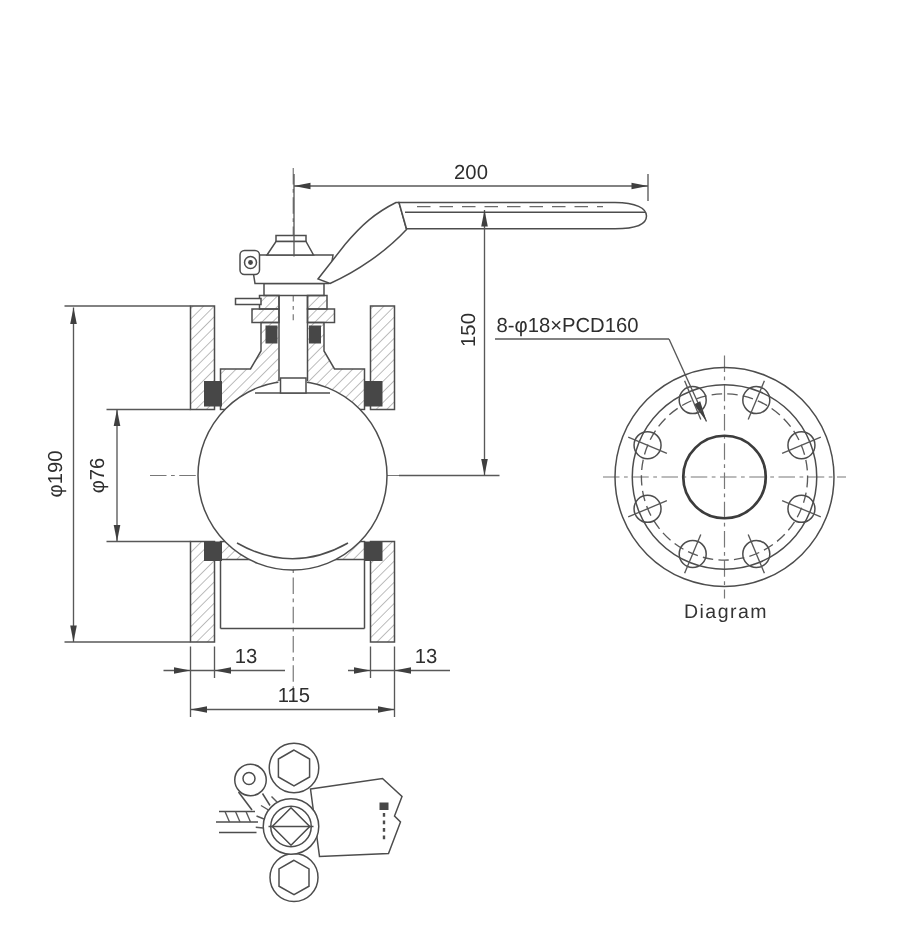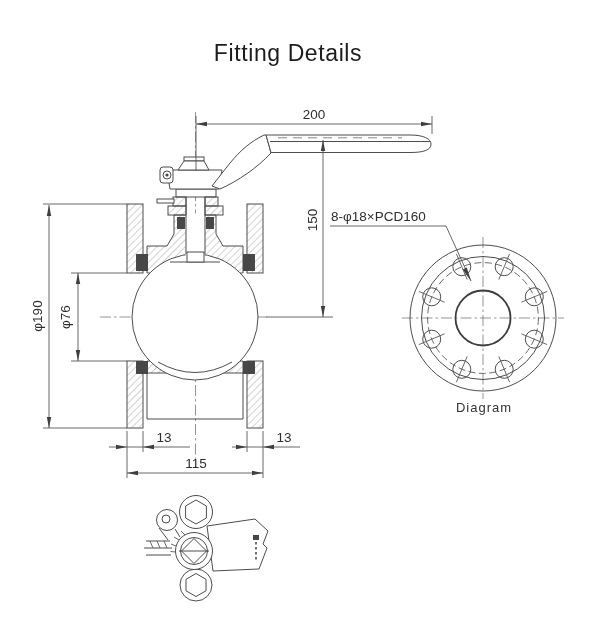--- a/index.html
+++ b/index.html
@@ -21,21 +21,20 @@
   .dash{fill:none;stroke:#5a5a5a;stroke-width:.9;stroke-dasharray:7 3.5;}
   .bold{fill:none;stroke:#3c3c3c;stroke-width:1.8;}
   text.dimtext{font:13.5px "Liberation Sans",sans-serif;fill:var(--text);text-anchor:middle;}
   text.lbl{font:13.5px "Liberation Sans",sans-serif;fill:var(--text);text-anchor:start;}
   text.cap{font:13px "Liberation Sans",sans-serif;fill:#333;text-anchor:middle;letter-spacing:1px;}
 </style>
 </head>
 <body>
 
 <div class="canvas">
-  <div class="title">Fitting Details</div>
 
   <svg width="605" height="627" viewBox="0 0 605 627">
     <defs>
       <pattern id="hatch" patternUnits="userSpaceOnUse" width="5" height="5" patternTransform="rotate(45)">
         <line x1="0" y1="0" x2="0" y2="5" stroke="#8a8a8a" stroke-width="0.75"></line>
       </pattern>
     </defs>
 
     <g>
 

